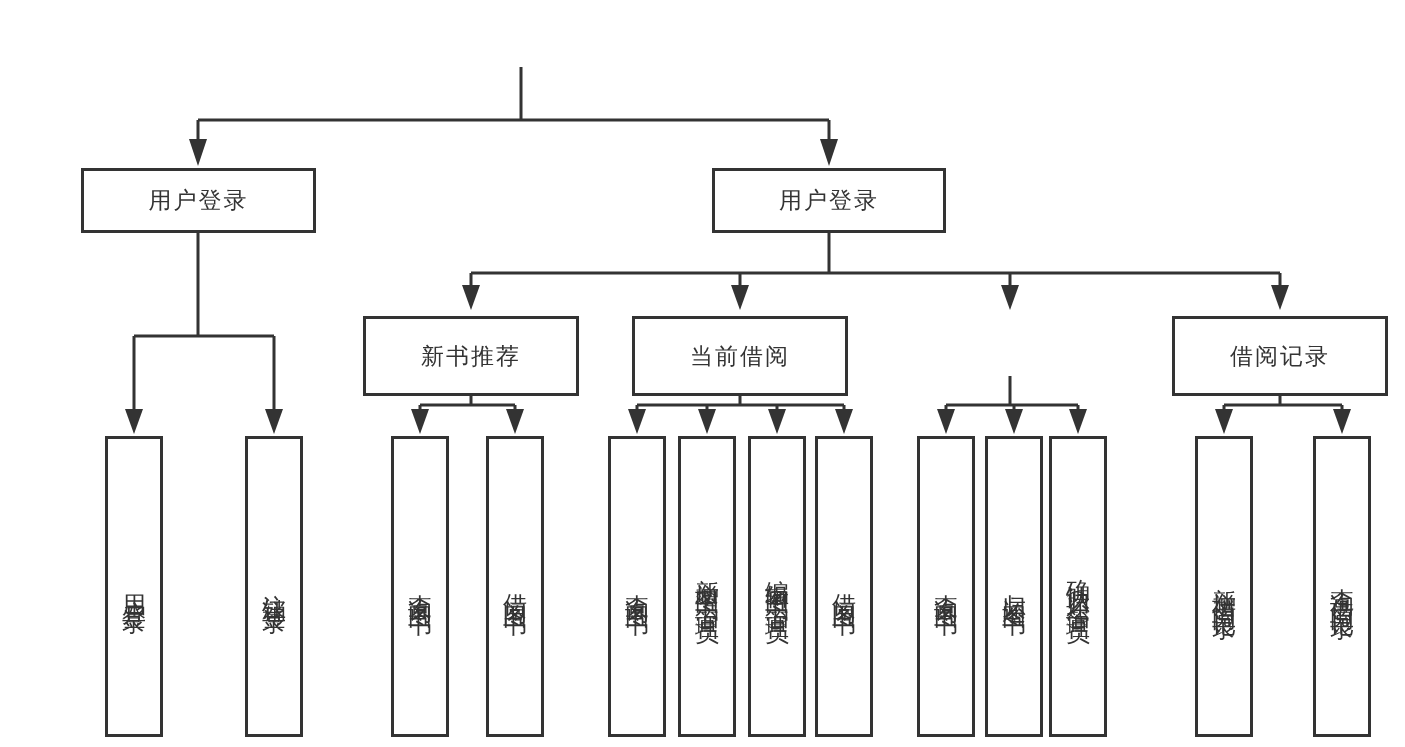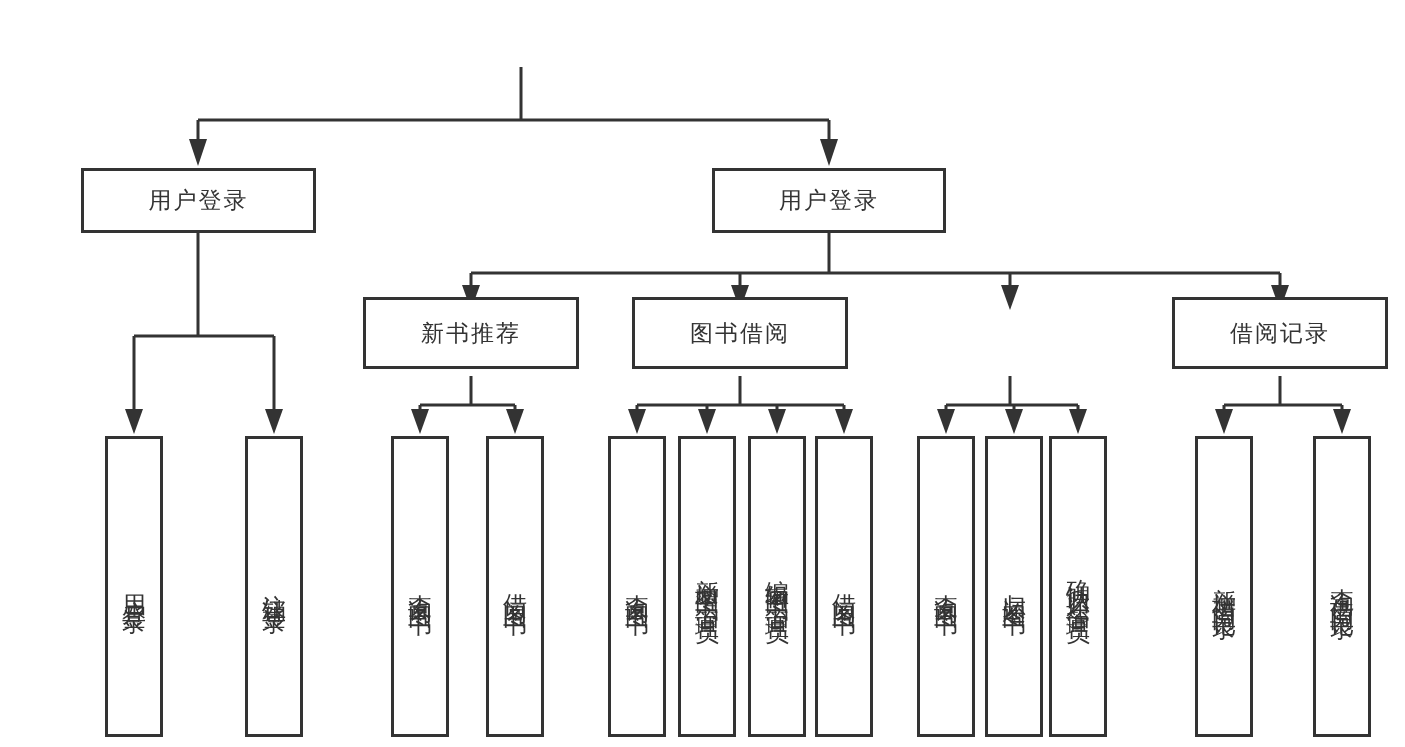--- a/index.html
+++ b/index.html
@@ -38,21 +38,21 @@
   }
   .leaf .vlabel {
     writing-mode: vertical-rl;
     font-size: 24px;
     line-height: 1;
     letter-spacing: 6px;
     white-space: nowrap;
   }
   .root-box   { left: 21px;  top: 13px;  width: 999px; height: 55px; }
   .lvl2       { top: 168px; height: 65px; }
-  .lvl3       { top: 297px; width: 216px; height: 72px; }
+  .lvl3       { top: 316px; width: 216px; height: 80px; }
   .leaf       { top: 436px; width: 58px;  height: 301px; }
   .watermark {
     position: absolute;
     right: 12px;
     bottom: 7px;
     z-index: 3;
     font-size: 21px;
     color: rgba(148,148,148,0.85);
     letter-spacing: 1px;
     white-space: nowrap;
@@ -105,21 +105,21 @@
     <span class="hlabel">用户登录</span>
   </div>
   <div class="box lvl2" style="left:712px; width:234px;">
     <span class="hlabel">用户登录</span>
   </div>
 
   <div class="box lvl3" style="left:363px;">
     <span class="hlabel">新书推荐</span>
   </div>
   <div class="box lvl3" style="left:632px;">
-    <span class="hlabel">图书借阅</span>
+    <span class="hlabel">当前借阅</span>
   </div>
   <div class="box lvl3" style="left:1172px;text-align:right;">
     <span class="hlabel">借阅记录</span>
   </div>
 
   <div class="box leaf" style="left:105px;">
     <span class="vlabel">用户登录</span>
   </div>
   <div class="box leaf" style="left:245px;">
     <span class="vlabel">注销登录</span>

